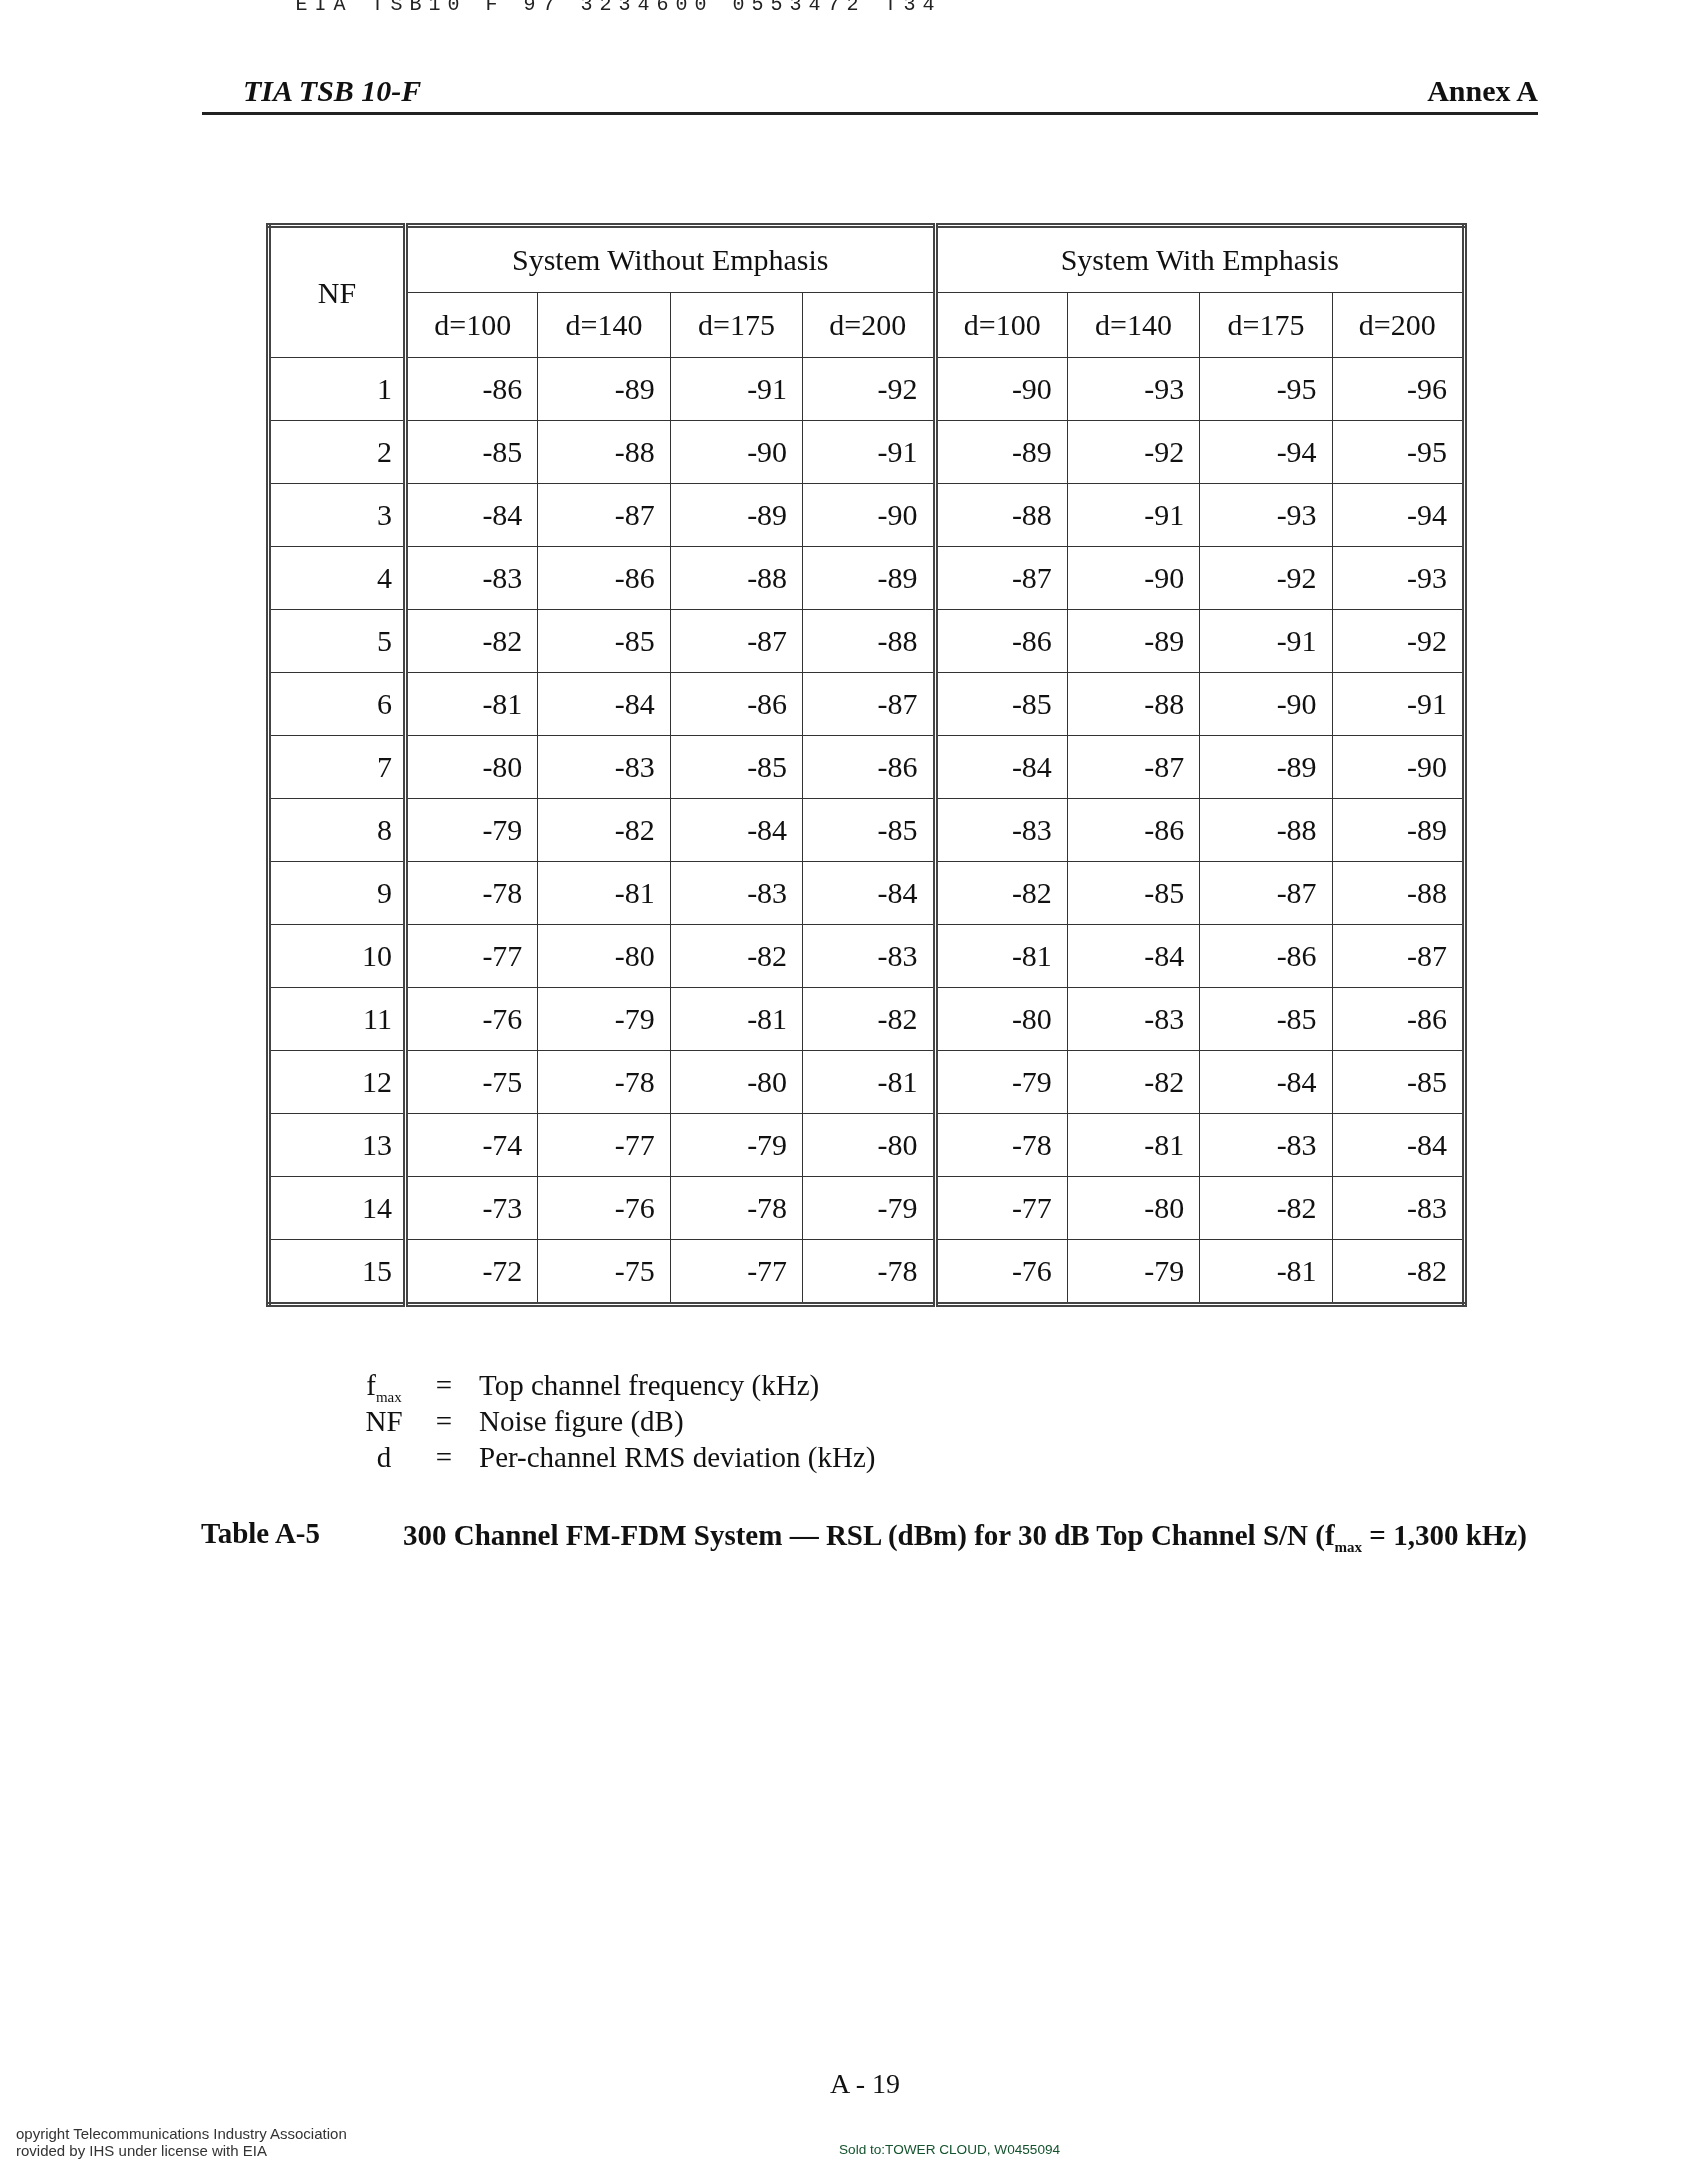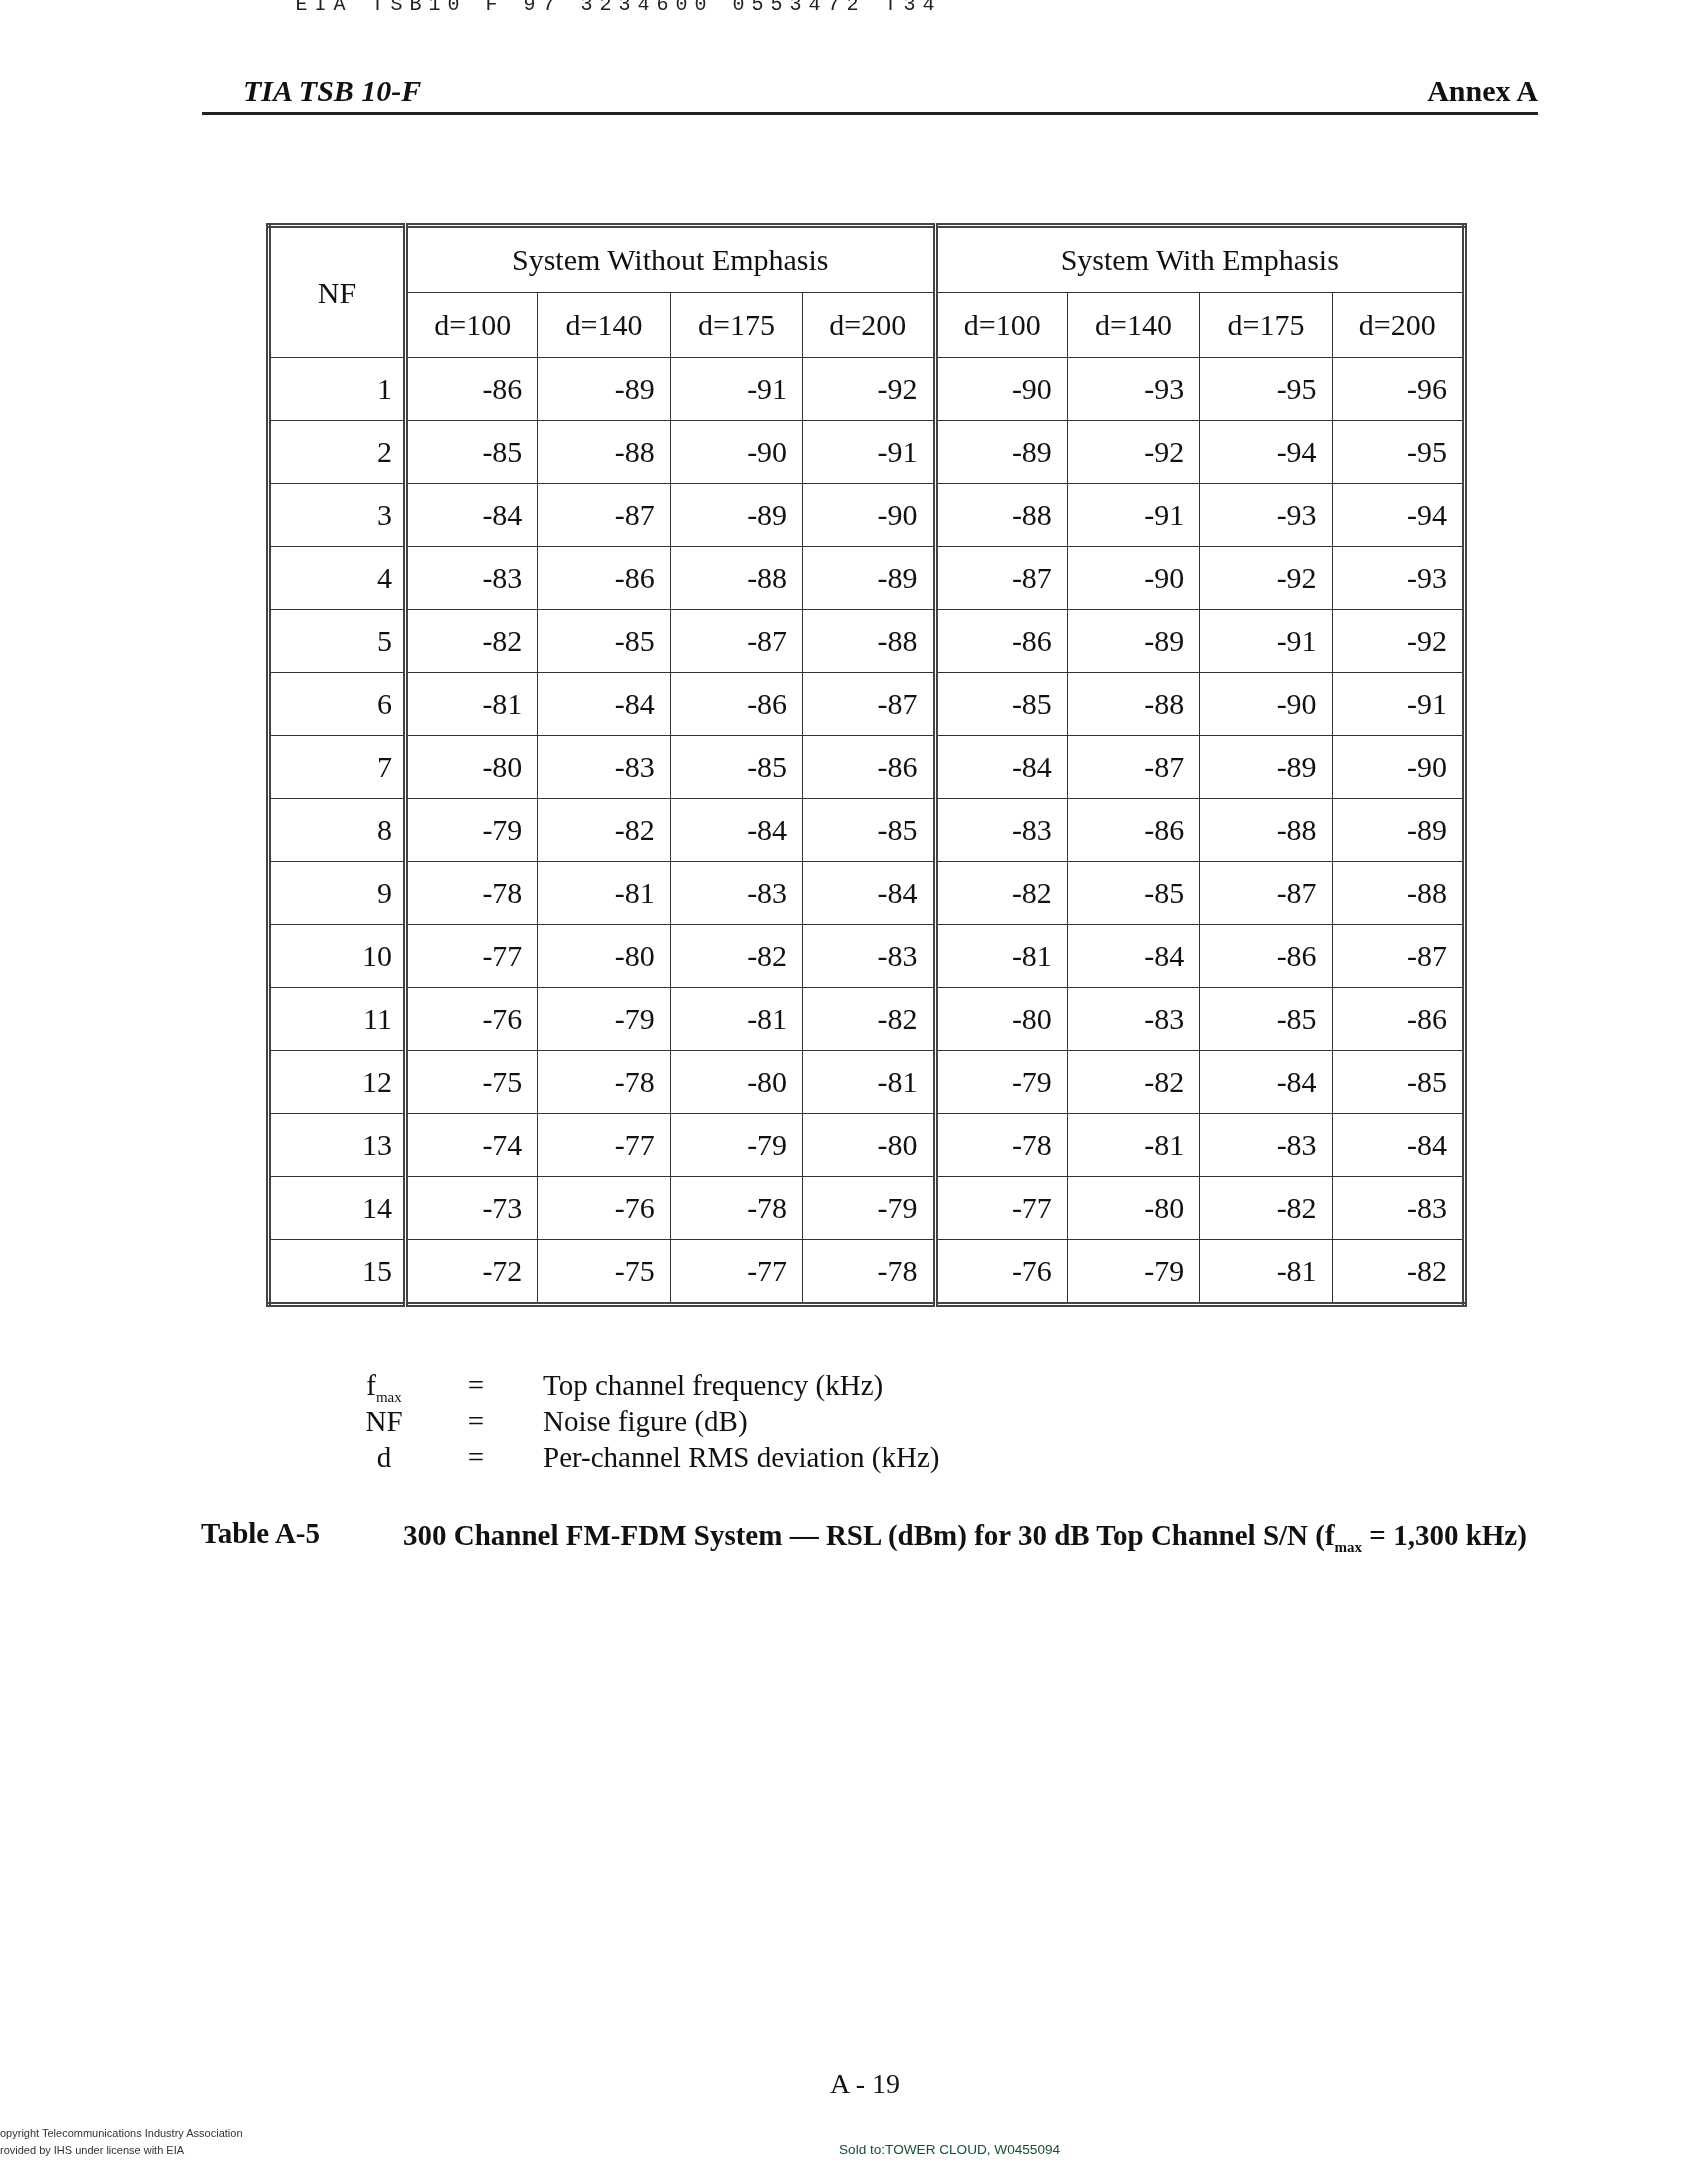--- a/index.html
+++ b/index.html
@@ -16,30 +16,30 @@
   table.rsl td, table.rsl th { border:1.5px solid #333; font-weight:normal; padding:0; }
   table.rsl { border:5px double #444; }
   th.grp { height:64px; }
   th.sub { height:64px; text-align:center; border-bottom:5px double #444; }
   th.nf { text-align:center; border-bottom:5px double #444; }
   td { height:62px; text-align:right; padding-right:15px !important; }
   td.nfv { padding-right:11px !important; }
   .gap { border-left:5px double #444 !important; }
   .nfcol { border-right:5px double #444 !important; }
   .legend { position:absolute; left:359px; top:1369px; font-size:29px; }
-  .legend .row { height:36px; display:flex;gap:32px; }
+  .legend .row { height:36px; display:flex; }
   .legend .sym { width:50px; text-align:center; }
   .legend .eq { width:70px; text-align:center; }
   .legend sub { font-size:15px; }
   .caption { position:absolute; left:201px; top:1517px; width:1359px; font-size:29px; font-weight:bold; }
   .caption .lbl { position:absolute; left:0; top:0; }
   .caption .txt { position:absolute; left:202px; top:0; width:1339px; line-height:37px; }
   .caption sub { font-size:15px; }
   .pagenum { position:absolute; left:830px; top:2068px; font-size:28px; }
-  .copy { position:absolute; left:0; top:2125px; font-family:"Liberation Sans", sans-serif; font-size:11px; line-height:17px; color:#333; }
+  .copy { position:absolute; left:16px; top:2125px; font-family:"Liberation Sans", sans-serif; font-size:15px; line-height:17px; color:#333; }
   .sold { position:absolute; left:839px; top:2142px; font-family:"Liberation Sans", sans-serif; font-size:13.6px; color:#14532d; }
 </style>
 </head>
 <body>
 
 <div class="scanline">EIA TSB10 F 97 3234600 0553472 T34</div>
 
 <div class="hdr-left">TIA TSB 10-F</div>
 <div class="hdr-right">Annex A</div>
 <div class="hdr-rule"></div>

